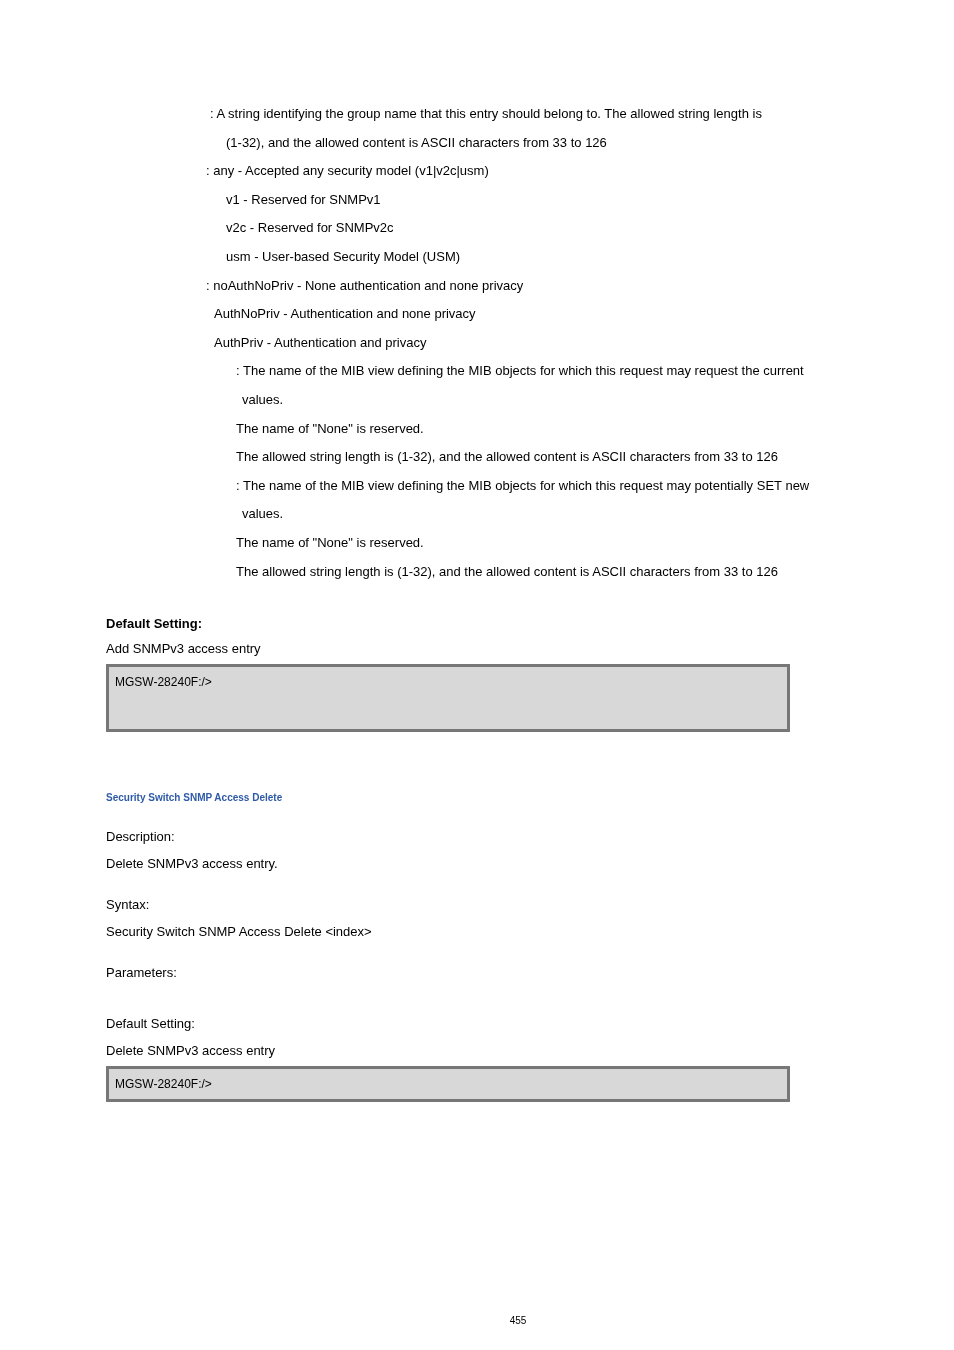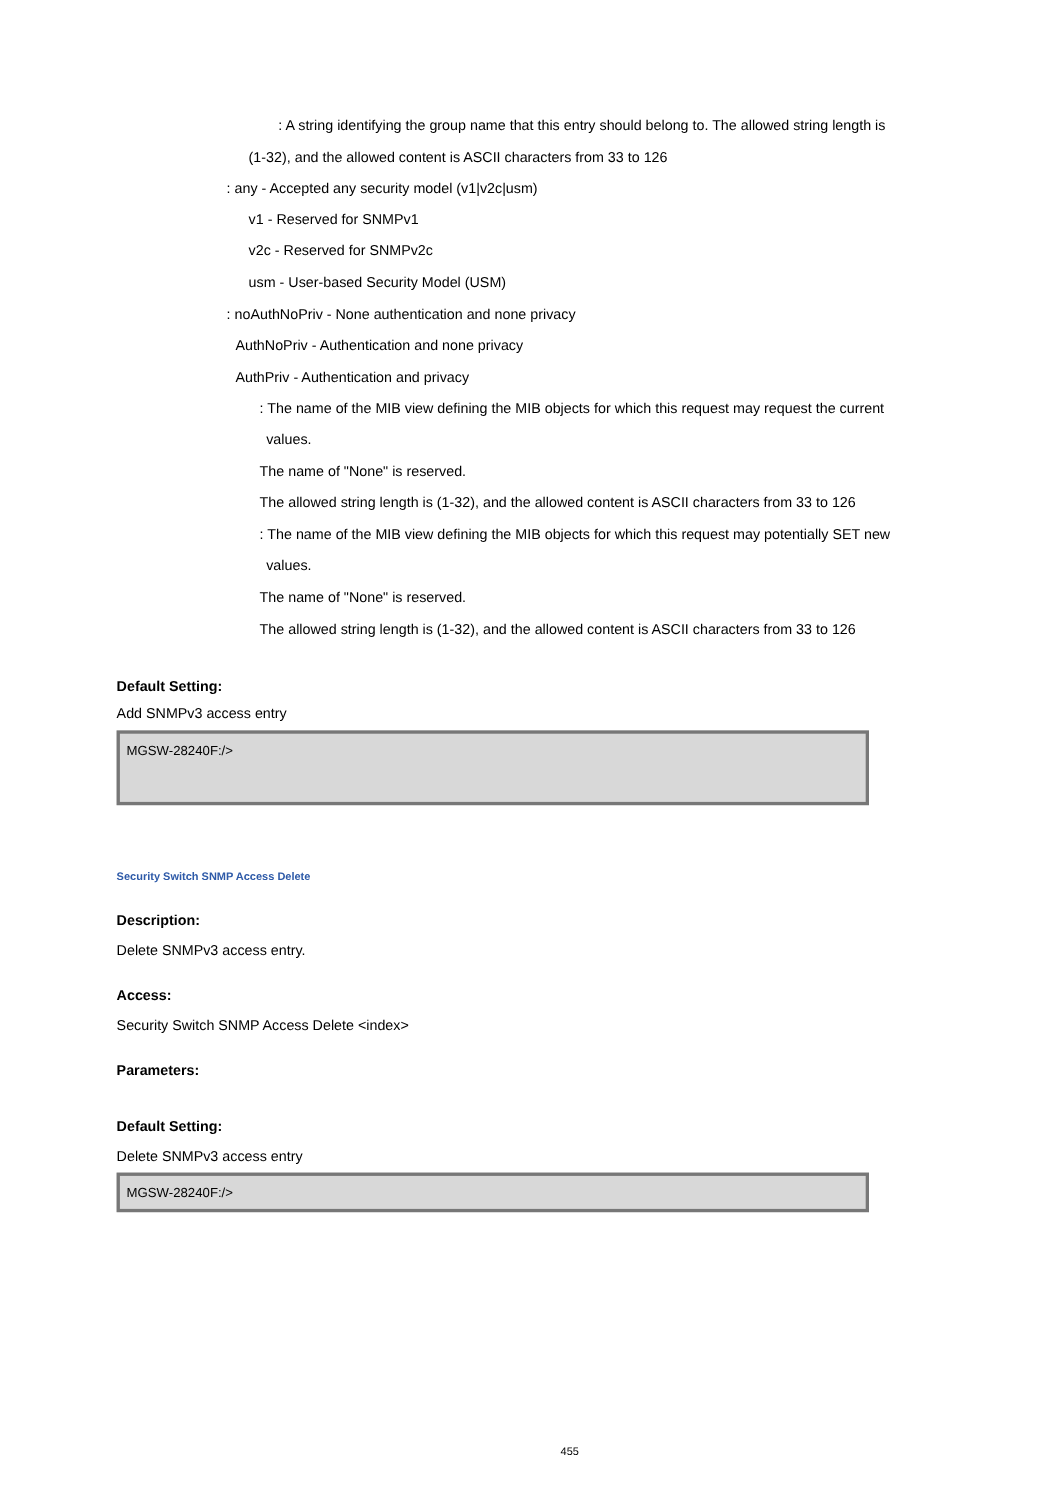--- a/index.html
+++ b/index.html
@@ -11,21 +11,21 @@
     color: #000;
     background: #fff;
     width: 954px;
   }
   .page {
     padding: 100px 106px 40px 106px;
     position: relative;
     min-height: 1350px;
   }
   .param-block { line-height: 2.2; }
-  .indent-0 { padding-left: 104px; text-align: center; }
+  .indent-0 { padding-left: 104px; }
   .indent-1 { padding-left: 120px; }
   .indent-2 { padding-left: 130px; }
   .indent-2b { padding-left: 136px; }
   .indent-neg { padding-left: 100px; }
   .indent-auth { padding-left: 108px; }
 
   .default-label { font-weight: bold; margin-top: 30px; }
   .default-text { margin-top: 10px; }
 
   .code-box {
@@ -38,21 +38,21 @@
   }
   .code-box.short { padding-bottom: 8px; }
 
   .section-title {
     font-weight: bold;
     font-size: 10px;
     color: #2e5aa8;
     margin-top: 60px;
   }
   .subhead {
-    font-weight: bold;
+    font-weight: normal;
     margin-top: 26px;
   }
   .body-text { margin-top: 12px; }
 
   .param-line { padding-left: 52px; margin-top: 10px; }
 
   .page-number {
     position: absolute;
     bottom: 24px;
     left: 0;
@@ -89,21 +89,21 @@
 
   <div class="default-label">Default Setting:</div>
   <div class="default-text">Add SNMPv3 access entry</div>
   <div class="code-box">MGSW-28240F:/&gt;</div>
 
   <div class="section-title">Security Switch SNMP Access Delete</div>
 
   <div class="subhead">Description:</div>
   <div class="body-text">Delete SNMPv3 access entry.</div>
 
-  <div class="subhead">Access:</div>
+  <div class="subhead">Syntax:</div>
   <div class="body-text">Security Switch SNMP Access Delete &lt;index&gt;</div>
 
   <div class="subhead">Parameters:</div>
 
   <div class="subhead" style="margin-top:36px">Default Setting:</div>
   <div class="body-text">Delete SNMPv3 access entry</div>
   <div class="code-box short">MGSW-28240F:/&gt;</div>
 
   <div class="page-number">455</div>
 </div>

